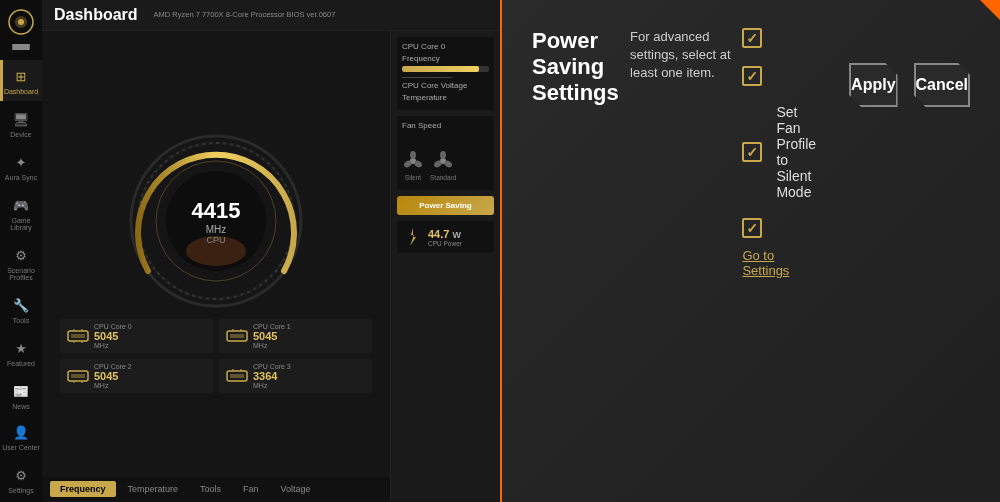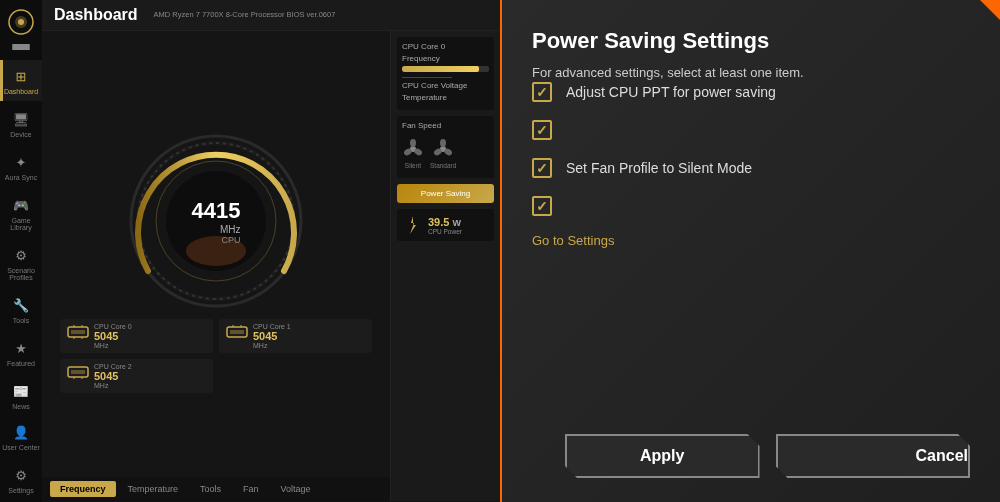--- a/index.html
+++ b/index.html
@@ -167,21 +167,21 @@
     }
     .gauge-svg {
       width: 180px;
       height: 180px;
     }
     .gauge-center {
       position: absolute;
       top: 50%;
       left: 50%;
       transform: translate(-50%, -50%);
-      text-align: right;
+      text-align: center;
     }
     .gauge-value {
       font-size: 22px;
       font-weight: 700;
       color: #fff;
     }
     .gauge-unit {
       font-size: 10px;
       color: #aaa;
     }
@@ -193,20 +193,21 @@
     
     .cores-grid {
       display: grid;
       grid-template-columns: 1fr 1fr;
       gap: 6px;
       padding: 8px;
       width: 100%;
     }
     .core-item {
       display: flex;
+      align-items: center;
       gap: 4px;
       background: #1c1c1c;
       border-radius: 3px;
       padding: 4px 6px;
     }
     .core-icon {
       width: 24px;
       height: 18px;
     }
     .core-info {
@@ -288,21 +289,21 @@
       color: #777;
     }
     .fan-section {
       background: #111;
       border-radius: 3px;
       padding: 5px;
     }
     .fan-title {
       font-size: 8px;
       color: #aaa;
-      margin-bottom: 8px;
+      margin-bottom: 20px;
     }
     .fan-icons {
       display: flex;
       gap: 6px;
       margin-bottom: 4px;
     }
     .fan-icon-wrap {
       display: flex;
       flex-direction: column;
       align-items: center;
@@ -321,21 +322,21 @@
       border-radius: 3px;
       padding: 5px;
       display: flex;
       align-items: center;
       justify-content: center;
       cursor: pointer;
     }
     .power-saving-label {
       font-size: 8px;
       color: #fff;
-      font-weight: 400;
+      font-weight: 700;
     }
     .cpu-power-section {
       background: #111;
       border-radius: 3px;
       padding: 5px;
       display: flex;
       align-items: center;
       gap: 4px;
     }
     .cpu-power-icon {
@@ -357,21 +358,20 @@
     }
 
     
     .dialog-overlay {
       width: 500px;
       height: 502px;
       background: linear-gradient(135deg, #2a2a2a, #1f1f1f);
       border-left: 2px solid #ff6600;
       position: relative;
       display: flex;
-      flex-direction: column;
       padding: 28px 30px 24px 30px;
     }
 
     .dialog-title {
       font-size: 22px;
       font-weight: 600;
       color: #fff;
       margin-bottom: 10px;
     }
 
@@ -417,29 +417,30 @@
     }
 
     .option-text {
       font-size: 14px;
       color: #ddd;
     }
 
     .go-to-settings-link {
       font-size: 13px;
       color: #c8a84b;
+      text-decoration: underline;
       cursor: pointer;
-      margin-top: 11px;
+      margin-top: 4px;
       display: inline-block;
     }
 
     .dialog-buttons {
       display: flex;
       gap: 16px;
-      margin-top: 20px;
+      margin-top: 35px;
       padding-left: 33px;
     }
 
     .btn-apply {
       flex: 1;
       height: 44px;
       background: #2a2a2a;
       border: 2px solid #888;
       color: #fff;
       font-size: 16px;
@@ -633,20 +634,33 @@
               <rect x="5" y="7" width="14" height="4" fill="#c8a84b" opacity="0.4"></rect>
               <line x1="8" y1="14" x2="8" y2="16" stroke="#c8a84b" stroke-width="1"></line>
               <line x1="16" y1="14" x2="16" y2="16" stroke="#c8a84b" stroke-width="1"></line>
             </svg>
             <div class="core-info">
               <span class="core-name">CPU Core 2</span>
               <span class="core-freq">5045</span>
               <span class="core-mhz">MHz</span>
             </div>
           </div>
+          <div class="core-item">
+            <svg class="core-icon" viewBox="0 0 24 18">
+              <rect x="2" y="4" width="20" height="10" rx="2" fill="none" stroke="#c8a84b" stroke-width="1.5"></rect>
+              <rect x="5" y="7" width="14" height="4" fill="#c8a84b" opacity="0.4"></rect>
+              <line x1="8" y1="2" x2="8" y2="4" stroke="#c8a84b" stroke-width="1"></line>
+              <line x1="16" y1="2" x2="16" y2="4" stroke="#c8a84b" stroke-width="1"></line>
+            </svg>
+            <div class="core-info">
+              <span class="core-name">CPU Core 3</span>
+              <span class="core-freq">3364</span>
+              <span class="core-mhz">MHz</span>
+            </div>
+          </div>
         </div>
 
         <div class="tab-bar">
           <div class="tab-item active">Frequency</div>
           <div class="tab-item">Temperature</div>
           <div class="tab-item">Tools</div>
           <div class="tab-item">Fan</div>
           <div class="tab-item">Voltage</div>
         </div>
       </div>
@@ -691,42 +705,41 @@
         <div class="power-saving-btn">
           <span class="power-saving-label">Power Saving</span>
         </div>
 
         <div class="cpu-power-section">
           <svg class="cpu-power-icon" viewBox="0 0 22 22">
             <path d="M11 2 L9 9 L12 9 L8 20 L14 11 L11 11 Z" fill="#c8a84b"></path>
           </svg>
           <div class="cpu-power-info">
             <span class="cpu-power-val">
-              <span>39.5</span> <span style="font-size:9px;color:#aaa;">W</span>
+              <span>44.7</span> <span style="font-size:9px;color:#aaa;">W</span>
             </span>
             <span class="cpu-power-unit">CPU Power</span>
           </div>
         </div>
       </div>
 
     </div>
   </div>
 </div>
 
 <div class="dialog-overlay">
   <div class="dialog-title">Power Saving Settings</div>
   <div class="dialog-subtitle">For advanced settings, select at least one item.</div>
 
   <div class="dialog-options">
 
     <div class="dialog-option">
       <div class="checkbox checked">
         <span class="checkbox-checkmark">✓</span>
       </div>
-      <span class="option-text">Adjust CPU PPT for power saving</span>
     </div>
 
     <div class="dialog-option">
       <div class="checkbox checked">
         <span class="checkbox-checkmark">✓</span>
       </div>
     </div>
 
     <div class="dialog-option">
       <div class="checkbox checked">

